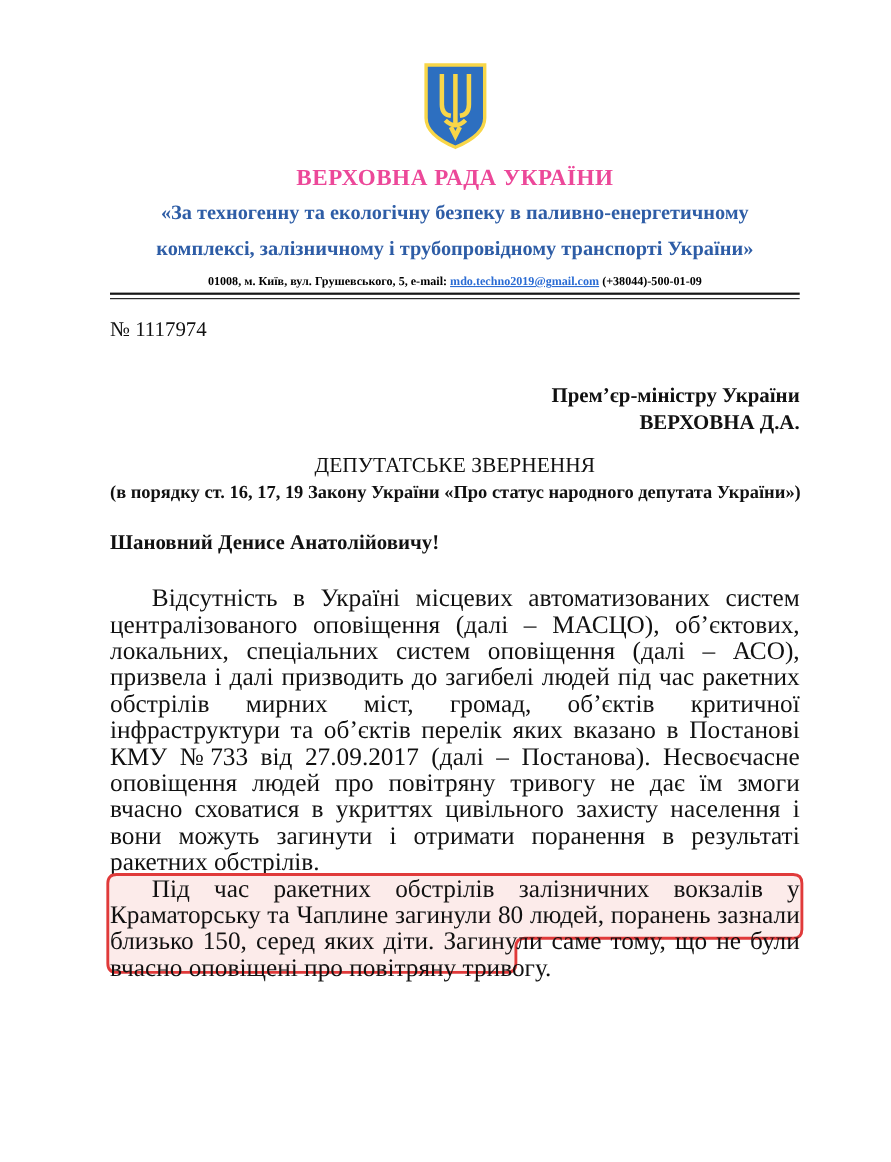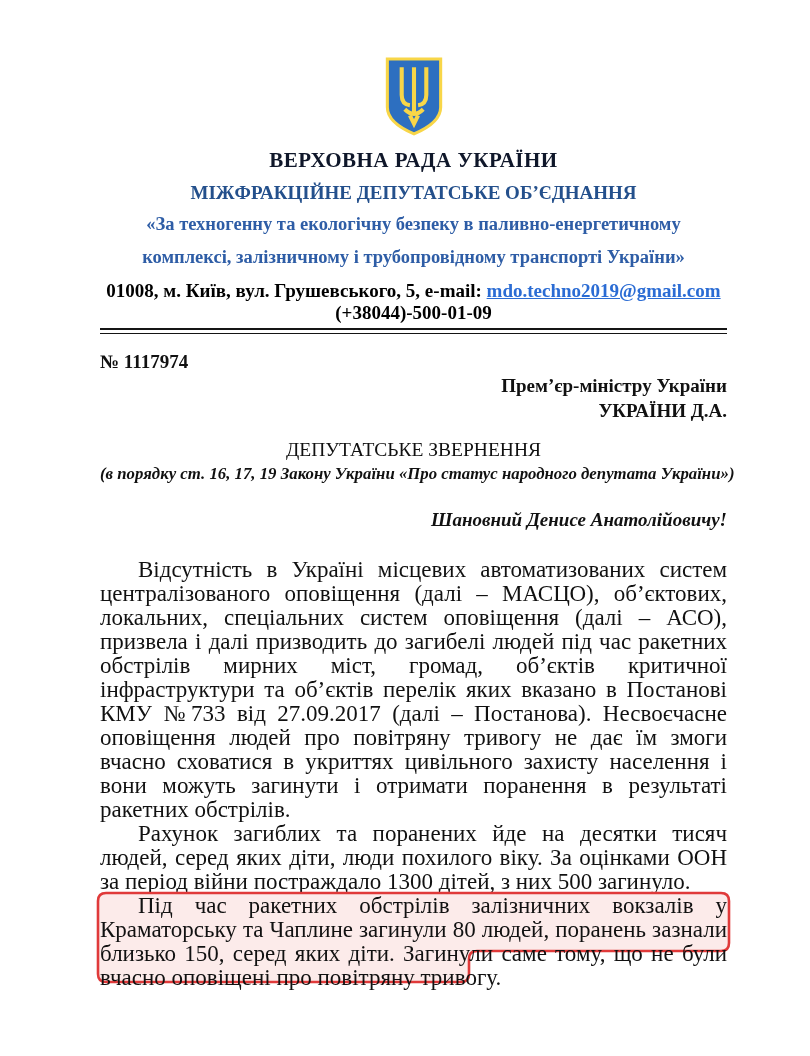--- a/index.html
+++ b/index.html
@@ -23,56 +23,55 @@
   }
   .org-line2 {
     text-align: center; font-weight: bold; font-size: 19px;
     margin-top: 9px;
   }
   .org-motto {
     text-align: center; font-weight: bold; font-size: 18.5px;
     line-height: 33px; margin-top: 4px;
   }
   .contact-line {
-    text-align: center; font-weight: bold; font-size: 19px;
+    text-align: center; font-weight: bold; font-size: 11px;
     margin-top: 6px; color: #000;
   }
   .contact-line a { text-decoration: underline; cursor: pointer; }
   .rule {
     margin-top: 4px; height: 6px;
     border-top: 2.5px solid #151515;
     border-bottom: 1.5px solid #151515;
   }
 
   
   .meta-row {
     display: flex; justify-content: space-between;
     margin-top: 17px; font-size: 19px;
   }
-  .meta-number { margin-right: 116px; font-weight: bold; }
+  .meta-number { margin-right: 116px; }
 
   
   .addressee {
     text-align: right; font-weight: bold; font-size: 19px;
-    line-height: 25px; 
+    line-height: 25px; margin-top: 36px;
   }
 
   
   .doc-title {
     text-align: center; font-weight: normal; font-size: 19.5px;
     margin-top: 16px;
   }
   .doc-subtitle {
-    text-align: center; font-style: italic; font-weight: bold;
+    text-align: center; font-weight: bold;
     font-size: 16.8px; margin-top: 3px; white-space: nowrap;
   }
   .salutation {
-    text-align: right; font-weight: bold; font-size: 19px;
+    text-align: left; font-weight: bold; font-size: 19px;
     margin-top: 25px;
-    font-style: italic;
   }
 
   
   .body-text { margin-top: 27px; }
   .para {
     font-size: 23px; line-height: 24px;
     text-align: justify; text-indent: 38px;
   }
   .p4-wrap { position: relative; }
   .p4-wrap .para { position: relative; z-index: 1; }
@@ -93,44 +92,42 @@
         <g stroke="#f8d648" stroke-width="4" fill="none">
           <path d="M32,11 L32,57"></path>
           <path d="M20,11 L20,38 Q20,47 28,48"></path>
           <path d="M44,11 L44,38 Q44,47 36,48"></path>
           <path d="M23,52 Q32,61 41,52"></path>
           <path d="M28,58 L32,66 L36,58"></path>
         </g>
       </svg>
     </div>
 
-    <div class="org-line1" style="color:#0f172a">ВЕРХОВНА РАДА УКРАЇНИ</div>
-    <div class="org-line2" style="color:#24508c">МІЖФРАКЦІЙНЕ ДЕПУТАТСЬКЕ ОБ’ЄДНАННЯ</div>
+    <div class="org-line1" style="color:#ec4899">ВЕРХОВНА РАДА УКРАЇНИ</div>
     <div class="org-motto" style="color:#2e5da6">«За техногенну та екологічну безпеку в паливно-енергетичному комплексі, залізничному і трубопровідному транспорті України»</div>
 
     <div class="contact-line"><span>01008, м. Київ, вул. Грушевського, 5, e-mail: </span><a style="color:#2b6cd4">mdo.techno2019@gmail.com</a><span> (+38044)-500-01-09</span></div>
 
     <div class="rule"></div>
 
     <div class="meta-row">
       <span class="meta-number">№ 1117974</span>
     </div>
 
     <div class="addressee">
       <div>Прем’єр-міністру України</div>
-      <div>УКРАЇНИ Д.А.</div>
+      <div>ВЕРХОВНА Д.А.</div>
     </div>
 
     <div class="doc-title">ДЕПУТАТСЬКЕ ЗВЕРНЕННЯ</div>
     <div class="doc-subtitle">(в порядку ст. 16, 17, 19  Закону України «Про статус народного депутата України»)</div>
     <div class="salutation">Шановний Денисе Анатолійовичу!</div>
 
     <div class="body-text">
       <p class="para">Відсутність в Україні місцевих автоматизованих систем централізованого оповіщення (далі – МАСЦО), об’єктових, локальних, спеціальних систем оповіщення (далі – АСО), призвела і далі призводить до загибелі людей під час ракетних обстрілів мирних міст, громад, об’єктів критичної інфраструктури та об’єктів перелік яких вказано в Постанові КМУ №733 від 27.09.2017 (далі – Постанова). Несвоєчасне оповіщення людей про повітряну тривогу не дає їм змоги вчасно сховатися в укриттях цивільного захисту населення і вони можуть загинути і отримати поранення в результаті ракетних обстрілів.</p>
-      <p class="para">Рахунок загиблих та поранених йде на десятки тисяч людей, серед яких діти, люди похилого віку. За оцінками ООН за період війни постраждало 1300 дітей, з них 500 загинуло.</p>
 
       <div class="p4-wrap">
         <svg class="redbox-svg" width="635" height="150" viewBox="0 0 635 150">
           <path d="M10,2 L625,2 Q633,2 633,10 L633,52 Q633,60 625,60 L381,60 Q373,60 373,68 L373,83 Q373,91 365,91 L10,91 Q2,91 2,83 L2,10 Q2,2 10,2 Z" fill="#fcebea" stroke="#e03a3a" stroke-width="2.6" stroke-linejoin="round"></path>
         </svg>
         <p class="para"><span>Під час ракетних обстрілів залізничних вокзалів у Краматорську та Чаплине загинули 80 людей, поранень зазнали близько 150, серед яких діти. Загинули саме тому, що не були вчасно оповіщені про повітряну тривогу.</span></p>
       </div>
 
     </div>
 

